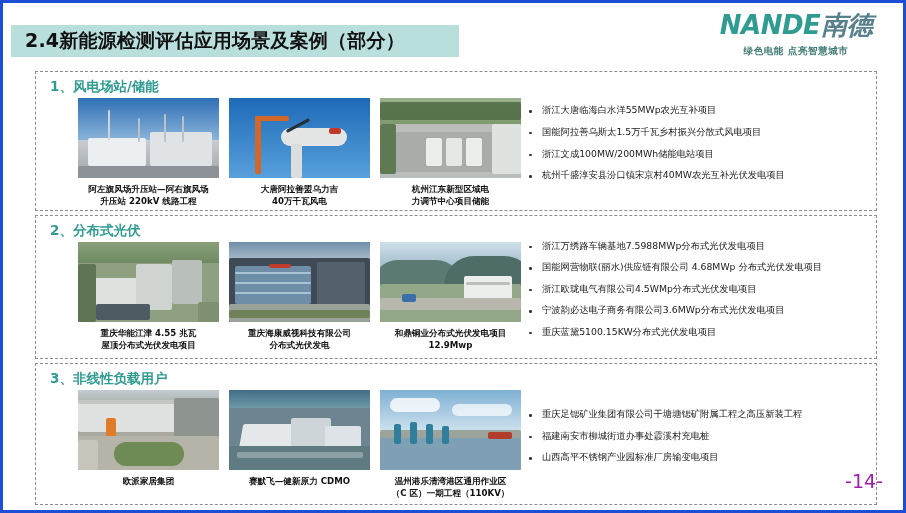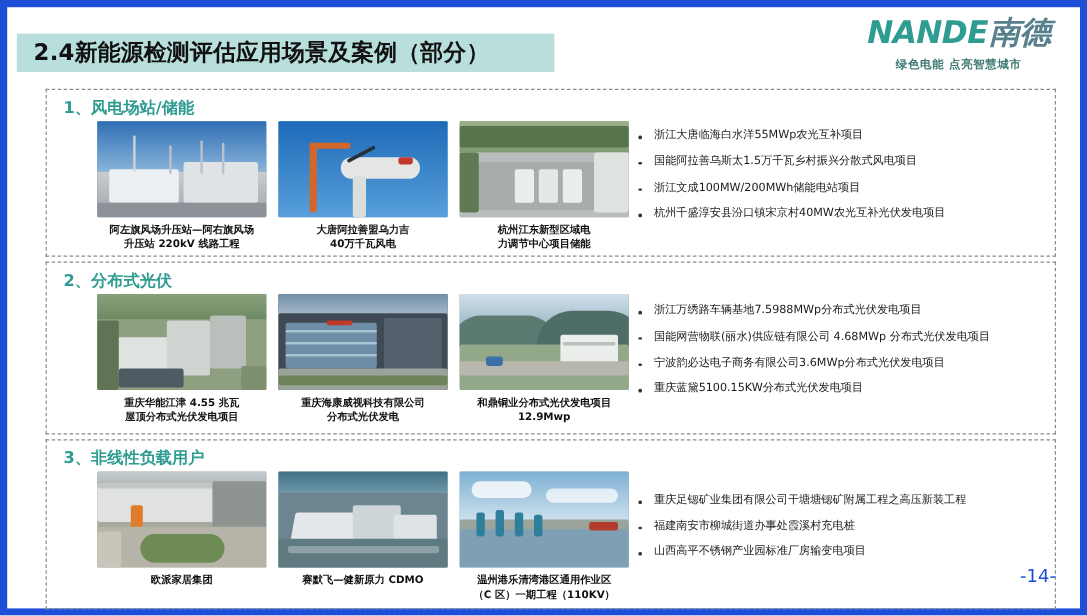--- a/index.html
+++ b/index.html
@@ -6,21 +6,21 @@
   body{
     width:906px;height:513px;
     background:#ffffff;
     font-family:"Liberation Sans","DejaVu Sans",sans-serif;
     overflow:hidden;
     position:relative;
   }
   .slide{
     position:absolute;inset:0;
     background:#fff;
-    border:6px solid #1d4ed8;
+    border:3px solid #1d4ed8;
     box-sizing:border-box;
   }
 
   
   .header{position:absolute;left:0;top:0;width:906px;height:64px;}
   .title-band{
     position:absolute;left:8px;top:22px;width:448px;height:32px;
     background:#b9dfdc;
   }
   .title-text{
@@ -90,21 +90,21 @@
     margin:4.5px 0;white-space:nowrap;
     font-family:"DejaVu Sans","Liberation Sans",sans-serif;
   }
   .bullet::before{
     content:"";position:absolute;left:3px;top:6px;
     width:2.5px;height:2.5px;background:#333;border-radius:50%;
   }
 
   .page-no{
     position:absolute;right:20px;bottom:18px;
-    font-size:15px;color:#1d4ed8;font-weight:normal;
+    font-size:19px;color:#a21caf;font-weight:normal;
     font-family:"DejaVu Sans","Liberation Sans",sans-serif;
   }
 </style>
 </head>
 <body>
 
 <div class="slide">
 
   <div class="header">
     <div class="title-band"></div>
@@ -223,20 +223,21 @@
           <div class="blob" style="left:22px;top:52px;width:14px;height:8px;background:#3b6fa8;"></div>
         </div>
         <div class="caption" style="white-space:pre-line;">和鼎铜业分布式光伏发电项目
 12.9Mwp</div>
       </div>
     </div>
 
     <div class="bullets">
       <div class="bullet">浙江万绣路车辆基地7.5988MWp分布式光伏发电项目</div>
       <div class="bullet">国能网营物联(丽水)供应链有限公司 4.68MWp 分布式光伏发电项目</div>
+      <div class="bullet">浙江欧珑电气有限公司4.5WMp分布式光伏发电项目</div>
       <div class="bullet">宁波韵必达电子商务有限公司3.6MWp分布式光伏发电项目</div>
       <div class="bullet">重庆蓝黛5100.15KW分布式光伏发电项目</div>
     </div>
   </div>
 
   <div class="section" id="sec3">
     <div class="sec-head">3、非线性负载用户</div>
     <div class="cards">
 
       <div class="card">

